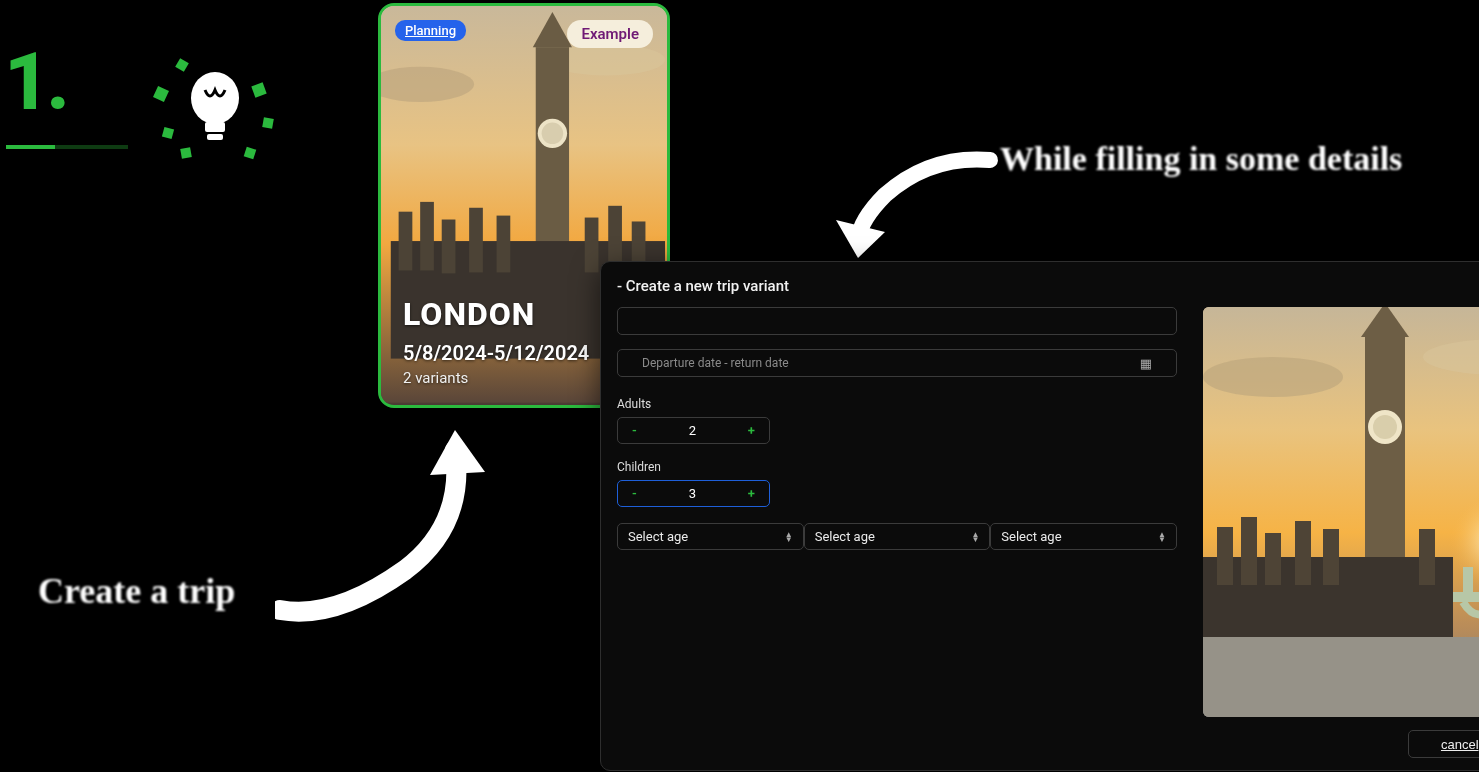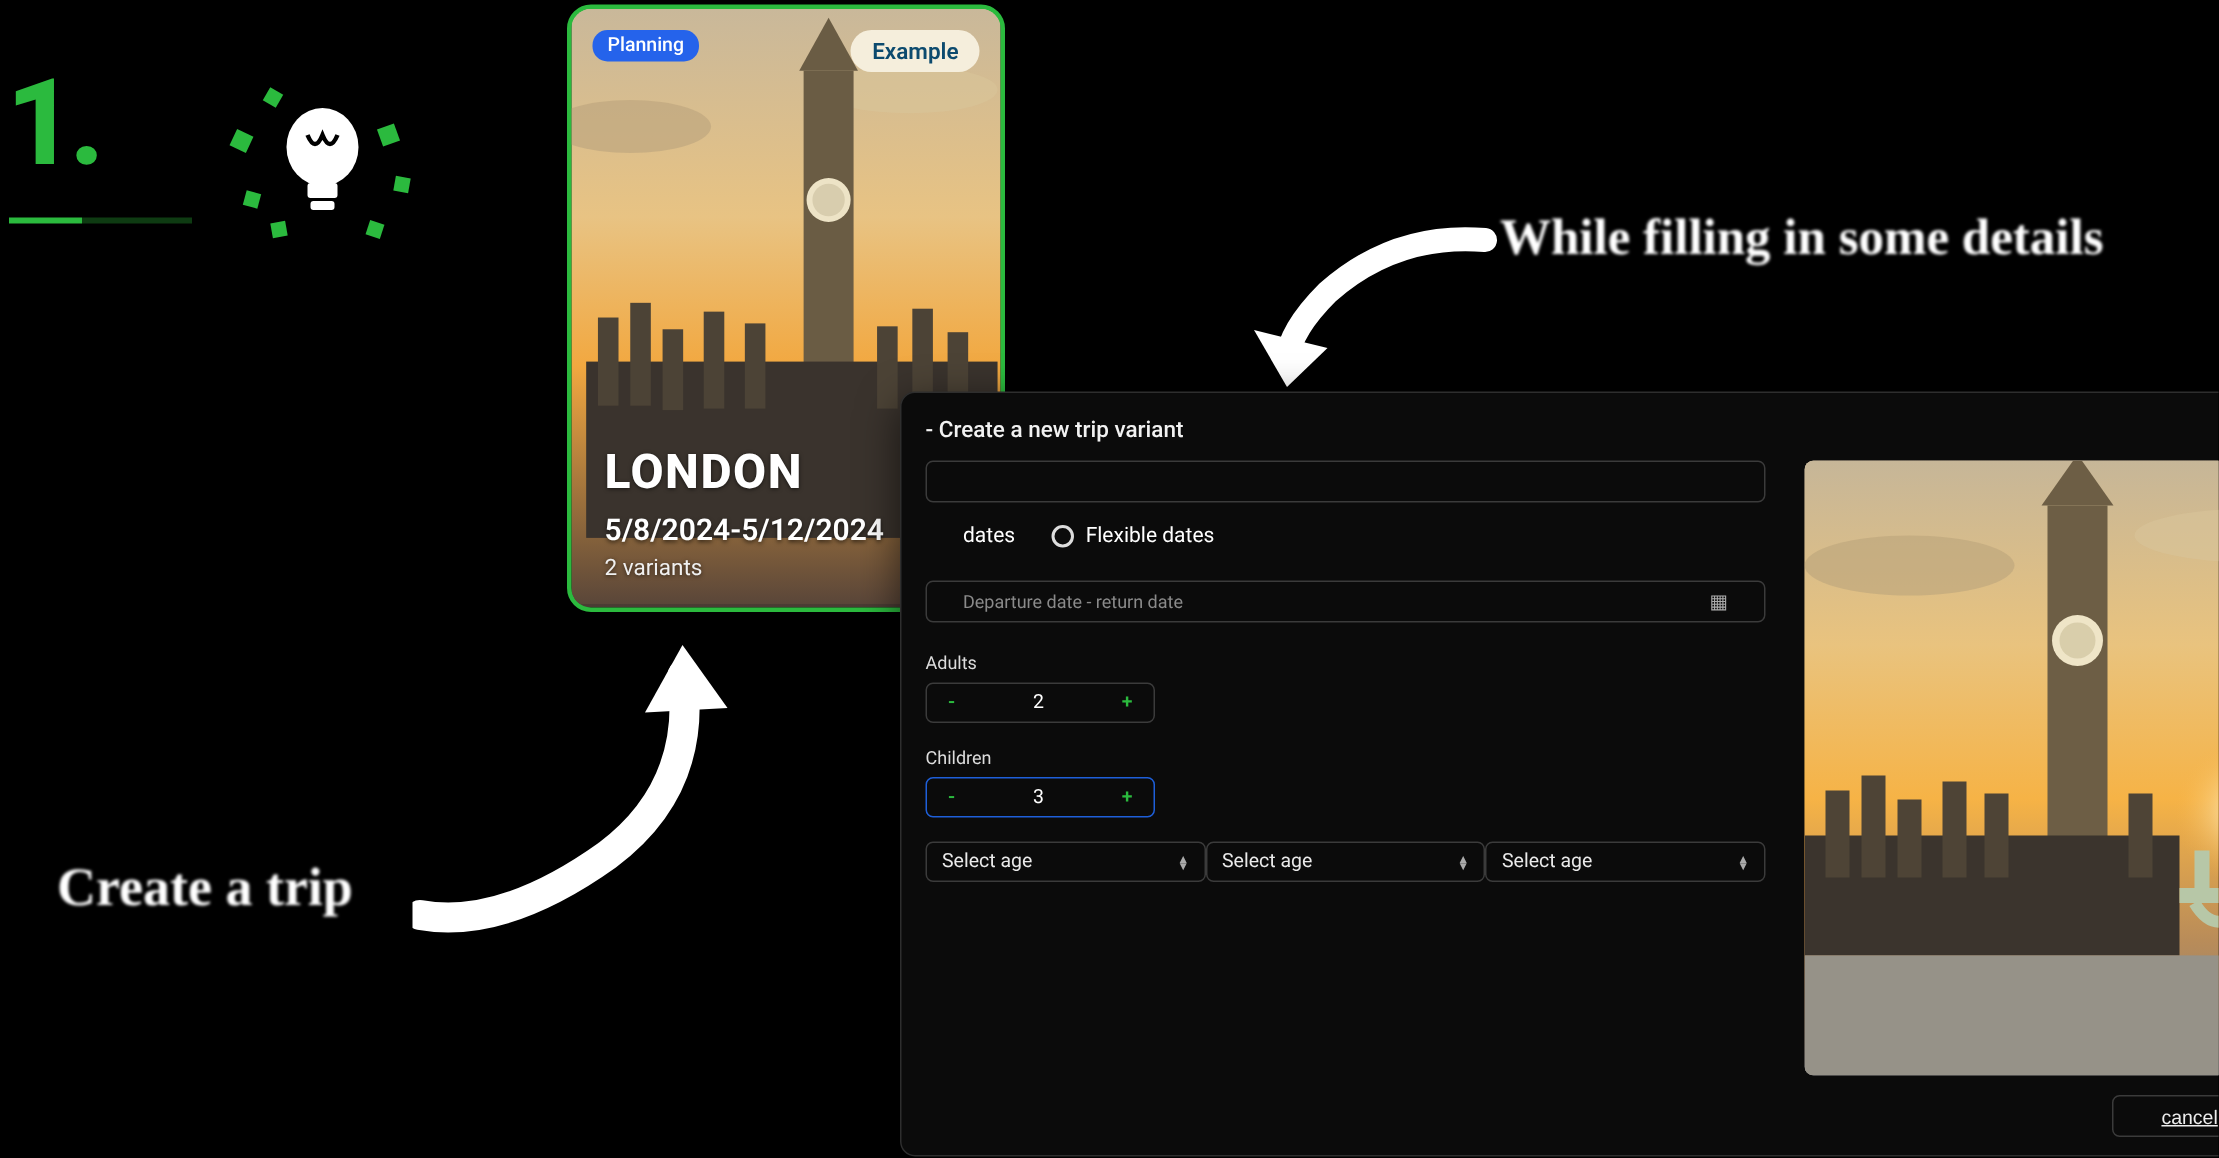--- a/index.html
+++ b/index.html
@@ -58,26 +58,27 @@
   .trip-card .scene { position:absolute; inset:0; }
   .trip-card .badge-planning {
     position: absolute;
     left: 14px; top: 14px;
     background: #2563eb;
     color: #fff;
     padding: 3px 10px;
     border-radius: 10px;
     font-size: 13px;
     font-weight: 500;
+    text-decoration: underline;
   }
   .trip-card .badge-example {
     position: absolute;
     right: 14px; top: 14px;
     background: #f5eedc;
-    color: #0c4a6e;
+    color: #701a75;
     padding: 5px 14px;
     border-radius: 14px;
     font-size: 15px;
     font-weight: 600;
   }
   .trip-card .card-info {
     position: absolute;
     left: 22px;
     bottom: 18px;
     right: 22px;
@@ -337,30 +338,20 @@
 <div class="dialog">
   <div class="dialog-header">
     <span>- Create a new trip variant</span>
     <span class="close-x">✕</span>
   </div>
 
   <div class="dialog-body">
     <div class="form-col">
       <input class="text-input" type="text" value="" style="">
 
-      <div class="radio-row">
-        <label class="radio-item">
-          <span class="radio-circ" style="visibility:hidden"></span>
-          <span>dates</span>
-        </label>
-        <label class="radio-item">
-          <span class="radio-circ"></span>
-          <span>Flexible dates</span>
-        </label>
-      </div>
 
       <div class="date-input">
         <span>Departure date - return date</span>
         <span class="cal-icon">▦</span>
       </div>
 
       <div class="count-label">Adults</div>
       <div class="stepper">
         <span class="minus">-</span>
         <span class="val">2</span>

